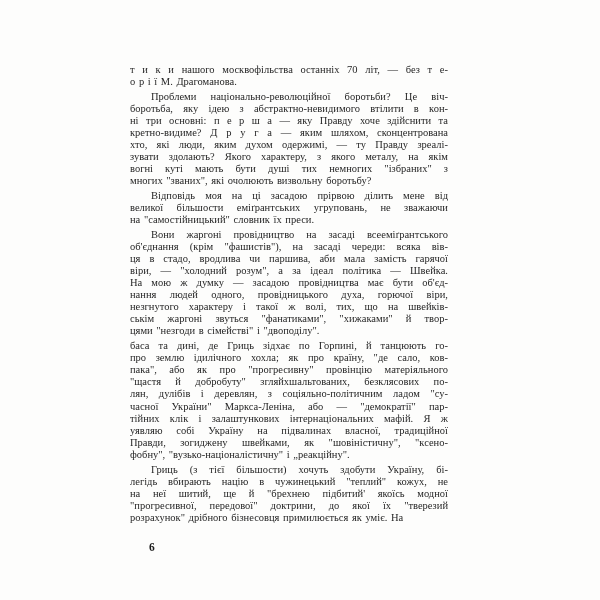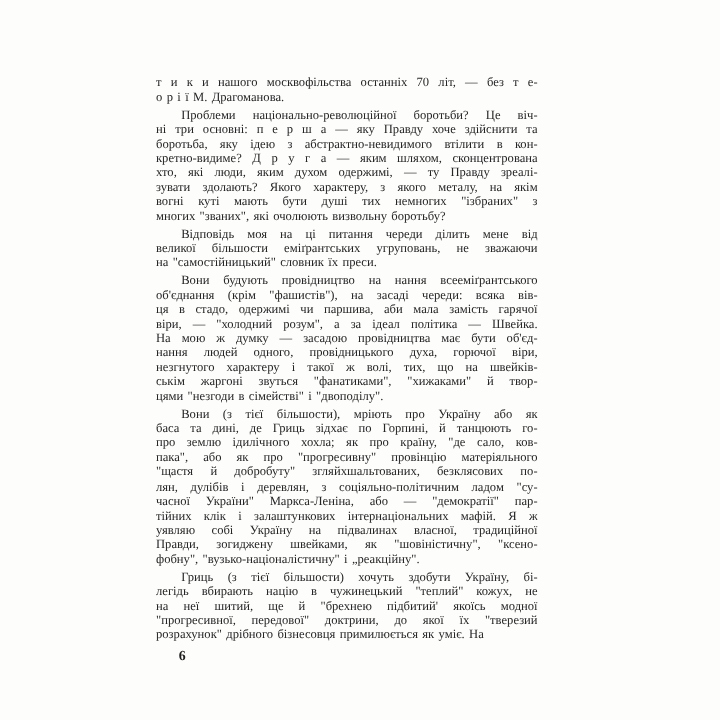--- a/index.html
+++ b/index.html
@@ -66,46 +66,45 @@
 <body>
 
 <div class="page">
   <div class="text-block">
       <p class="para">
         <span class="line first">т и к и нашого москвофільства останніх 70 літ, — без т е-</span>
         <span class="line last">о р і ї М. Драгоманова.</span>
       </p>
       <p class="para indent">
         <span class="line first">Проблеми національно-революційної боротьби? Це віч-</span>
+        <span class="line">боротьба, яку ідею з абстрактно-невидимого втілити в кон-</span>
         <span class="line">ні три основні: п е р ш а — яку Правду хоче здійснити та</span>
-        <span class="line">боротьба, яку ідею з абстрактно-невидимого втілити в кон-</span>
         <span class="line">кретно-видиме? Д р у г а — яким шляхом, сконцентрована</span>
         <span class="line">хто, які люди, яким духом одержимі, — ту Правду зреалі-</span>
         <span class="line">зувати здолають? Якого характеру, з якого металу, на якім</span>
         <span class="line">вогні куті мають бути душі тих немногих "ізбраних" з</span>
         <span class="line last">многих "званих", які очолюють визвольну боротьбу?</span>
       </p>
       <p class="para indent">
-        <span class="line first">Відповідь моя на ці питання череди ділить мене від</span>
+        <span class="line first">Відповідь моя на ці засадою прірвою ділить мене від</span>
         <span class="line">великої більшости еміґрантських угруповань, не зважаючи</span>
         <span class="line last">на "самостійницький" словник їх преси.</span>
       </p>
       <p class="para indent">
-        <span class="line first">Вони будують провідництво на нання всееміґрантського</span>
+        <span class="line first">Вони жаргоні провідництво на засаді всееміґрантського</span>
         <span class="line">об'єднання (крім "фашистів"), на засаді череди: всяка вів-</span>
-        <span class="line">ця в стадо, одержимі чи паршива, аби мала замість гарячої</span>
+        <span class="line">ця в стадо, вродлива чи паршива, аби мала замість гарячої</span>
         <span class="line">віри, — "холодний розум", а за ідеал політика — Швейка.</span>
         <span class="line">На мою ж думку — засадою провідництва має бути об'єд-</span>
         <span class="line">нання людей одного, провідницького духа, горючої віри,</span>
         <span class="line">незгнутого характеру і такої ж волі, тих, що на швейків-</span>
         <span class="line">ськім жаргоні звуться "фанатиками", "хижаками" й твор-</span>
         <span class="line last">цями "незгоди в сімействі" і "двоподілу".</span>
       </p>
       <p class="para indent">
-        <span class="line first">Вони (з тієї більшости), мріють про Україну або як</span>
         <span class="line">баса та дині, де Гриць зідхає по Горпині, й танцюють го-</span>
         <span class="line">про землю ідилічного хохла; як про країну, "де сало, ков-</span>
         <span class="line">пака", або як про "прогресивну" провінцію матеріяльного</span>
         <span class="line">"щастя й добробуту" згляйхшальтованих, безклясових по-</span>
         <span class="line">лян, дулібів і деревлян, з соціяльно-політичним ладом "су-</span>
         <span class="line">часної України" Маркса-Леніна, або — "демократії" пар-</span>
         <span class="line">тійних клік і залаштункових інтернаціональних мафій. Я ж</span>
         <span class="line">уявляю собі Україну на підвалинах власної, традиційної</span>
         <span class="line">Правди, зогиджену швейками, як "шовіністичну", "ксено-</span>
         <span class="line last">фобну", "вузько-націоналістичну" і „реакційну".</span>

